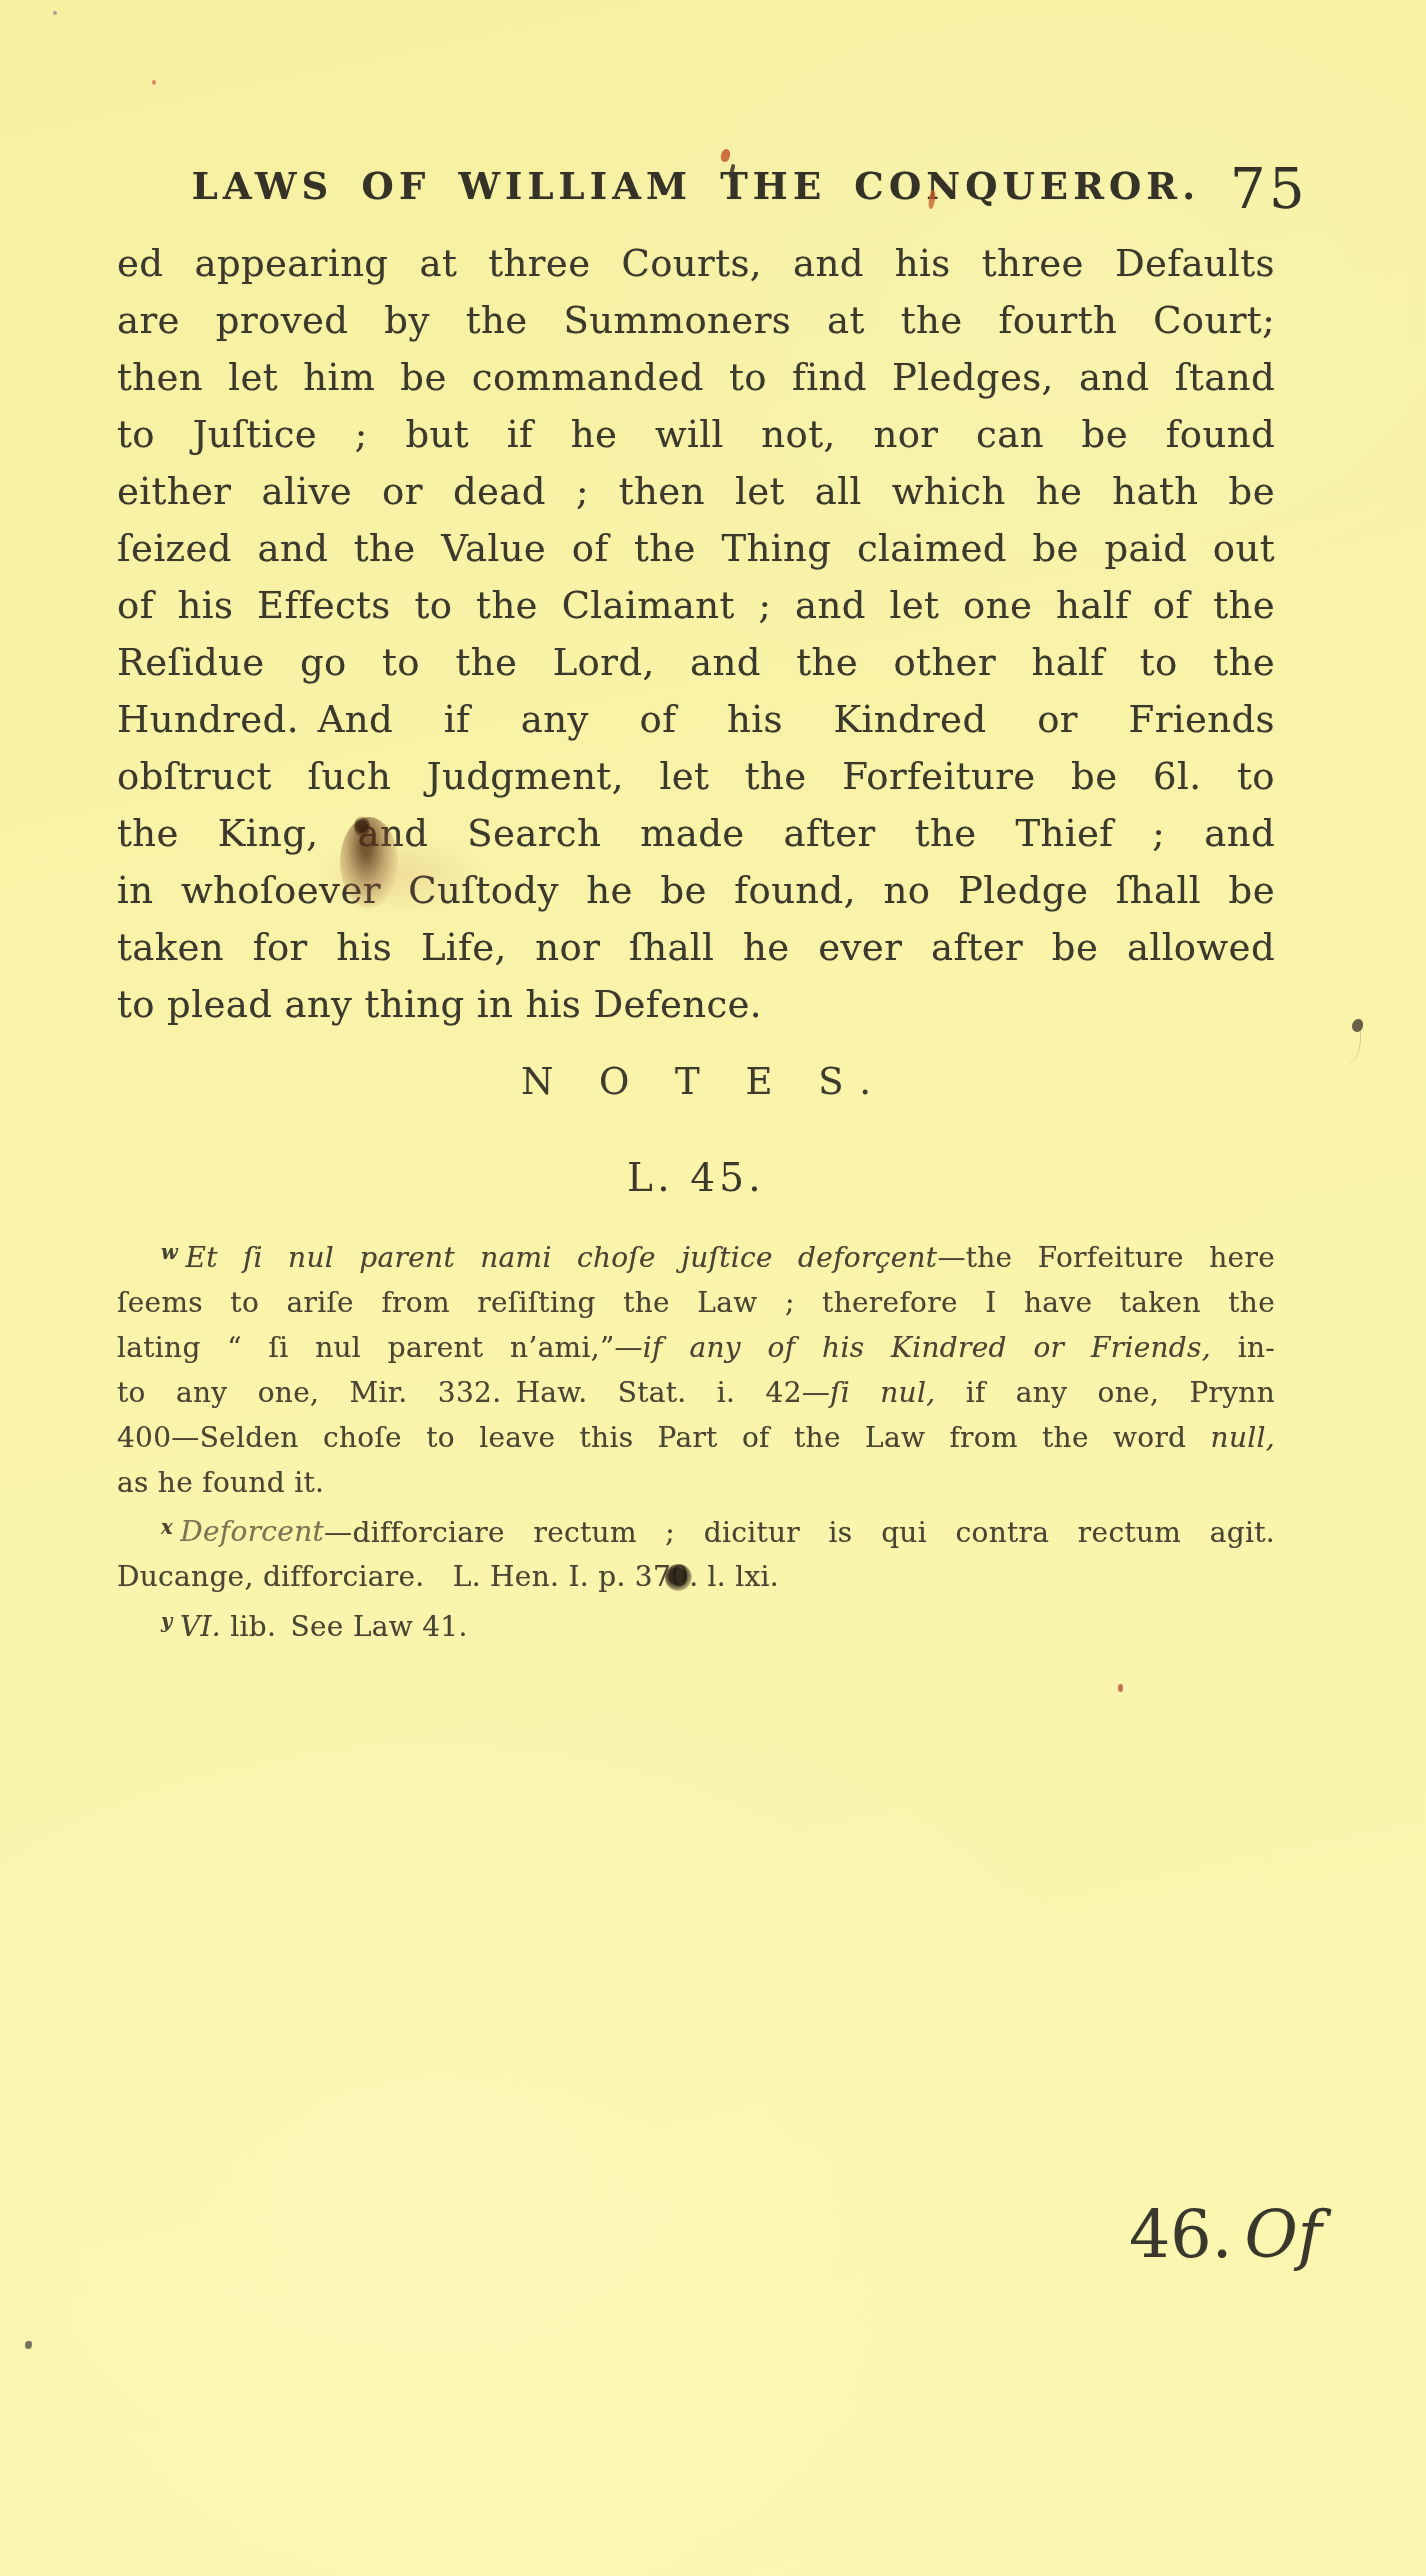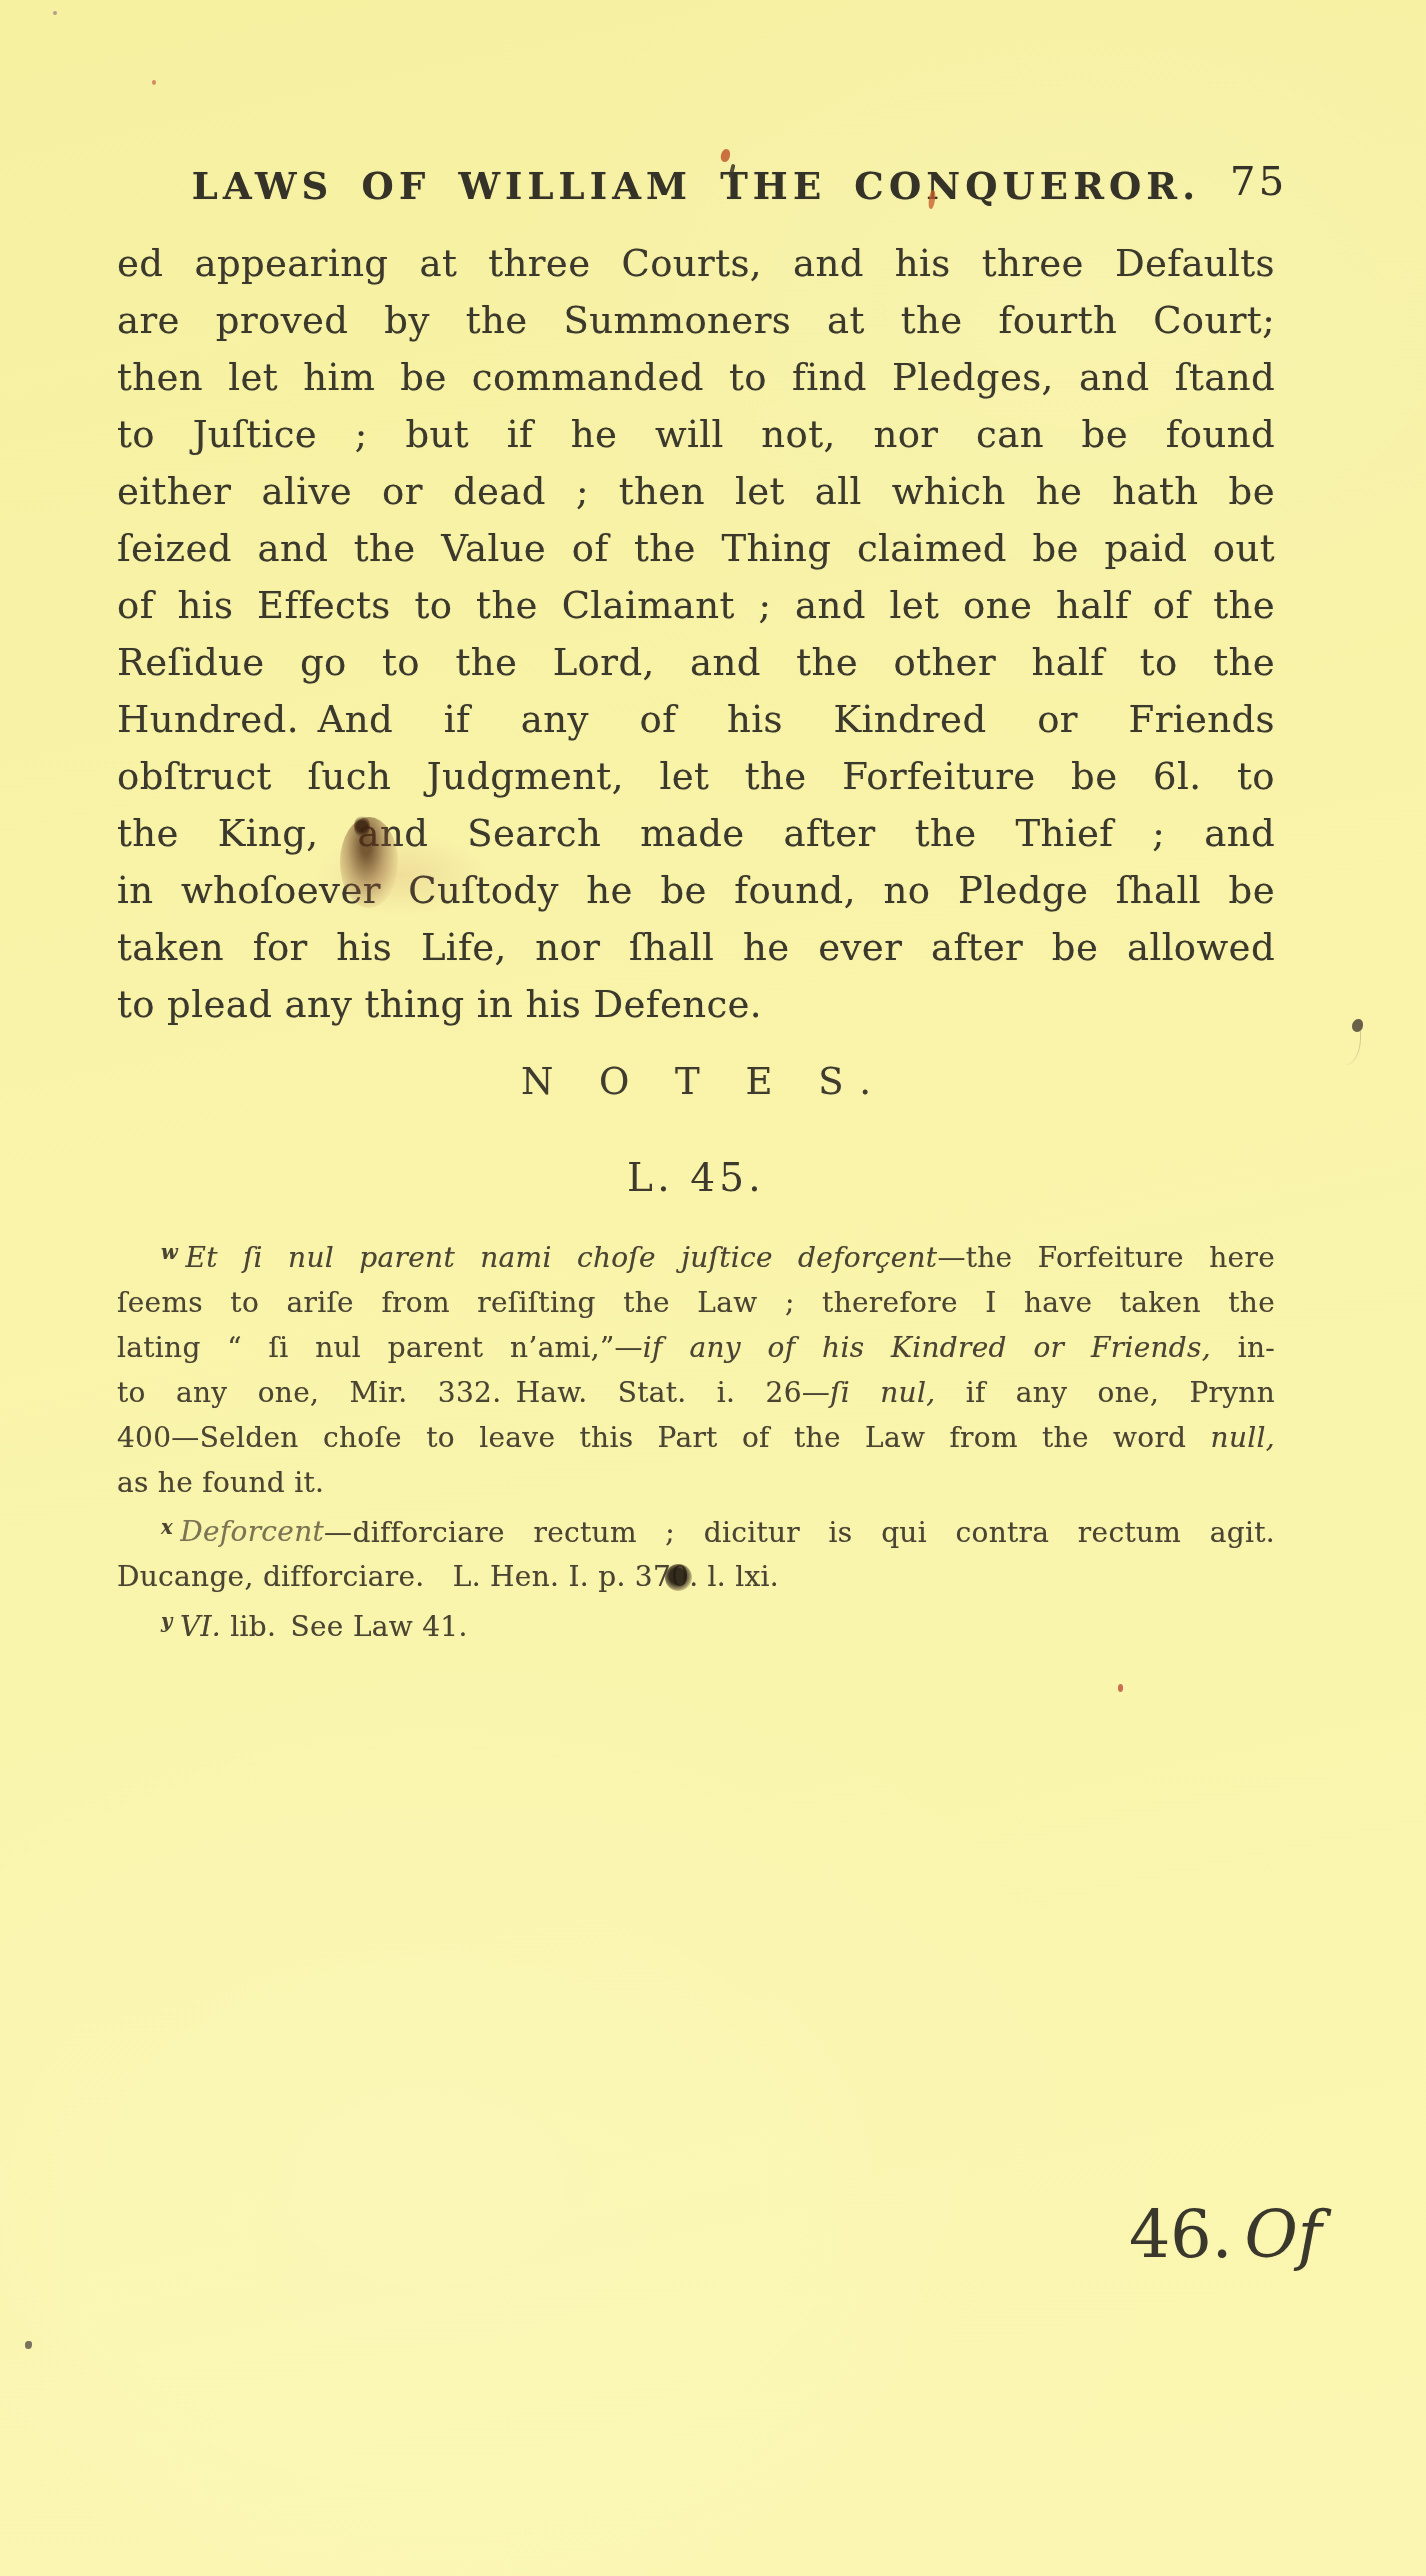--- a/index.html
+++ b/index.html
@@ -19,21 +19,21 @@
   
   .header{
     position:absolute;left:117px;top:164px;width:1158px;
     text-align:center;font-size:37px;font-weight:bold;
     letter-spacing:5.1px;word-spacing:10.2px;
     color:#353228;text-shadow:0 0 0.8px rgba(53,50,40,.35);
     white-space:nowrap;
   }
   .pagenum{
     position:absolute;left:1230px;top:161px;
-    font-size:40px;letter-spacing:3.4px;line-height:1;
+    font-size:56px;letter-spacing:3.4px;line-height:1;
     color:#353228;text-shadow:0 0 0.8px rgba(53,50,40,.3);
   }
   
   .body-block{
     position:absolute;left:117px;top:235px;width:1158px;
     font-size:37px;line-height:57px;letter-spacing:0.4px;
     color:#3b382c;text-shadow:0 0 0.8px rgba(59,56,44,.35);
   }
   .body-line{text-align:justify;text-align-last:justify;text-justify:inter-word;}
   .body-line.last{text-align-last:left;}
@@ -123,21 +123,21 @@
     <div class="note-line indent">
       <span class="fn-marker">w</span><span class="it">Et ſi nul parent nami choſe juſtice deforçent</span><span>—the Forfeiture here</span>
     </div>
     <div class="note-line">
       <span>ſeems to ariſe from reſiſting the Law ; therefore I have taken the</span>
     </div>
     <div class="note-line">
       <span>lating “ ſi nul parent n’ami,”—</span><span class="it">if any of his Kindred or Friends,</span><span> in-</span>
     </div>
     <div class="note-line">
-      <span>to any one, Mir. 332. Haw. Stat. i. 26—</span><span class="it">ſi nul,</span><span> if any one, Prynn</span>
+      <span>to any one, Mir. 332. Haw. Stat. i. 42—</span><span class="it">ſi nul,</span><span> if any one, Prynn</span>
     </div>
     <div class="note-line">
       <span>400—Selden choſe to leave this Part of the Law from the word </span><span class="it">null,</span>
     </div>
     <div class="note-line short">
       <span>as he found it.</span>
     </div>
     <div class="note-line indent">
       <span class="fn-marker">x</span><span class="it faded">Deforcent</span><span>—difforciare rectum ; dicitur is qui contra rectum agit.</span>
     </div>

